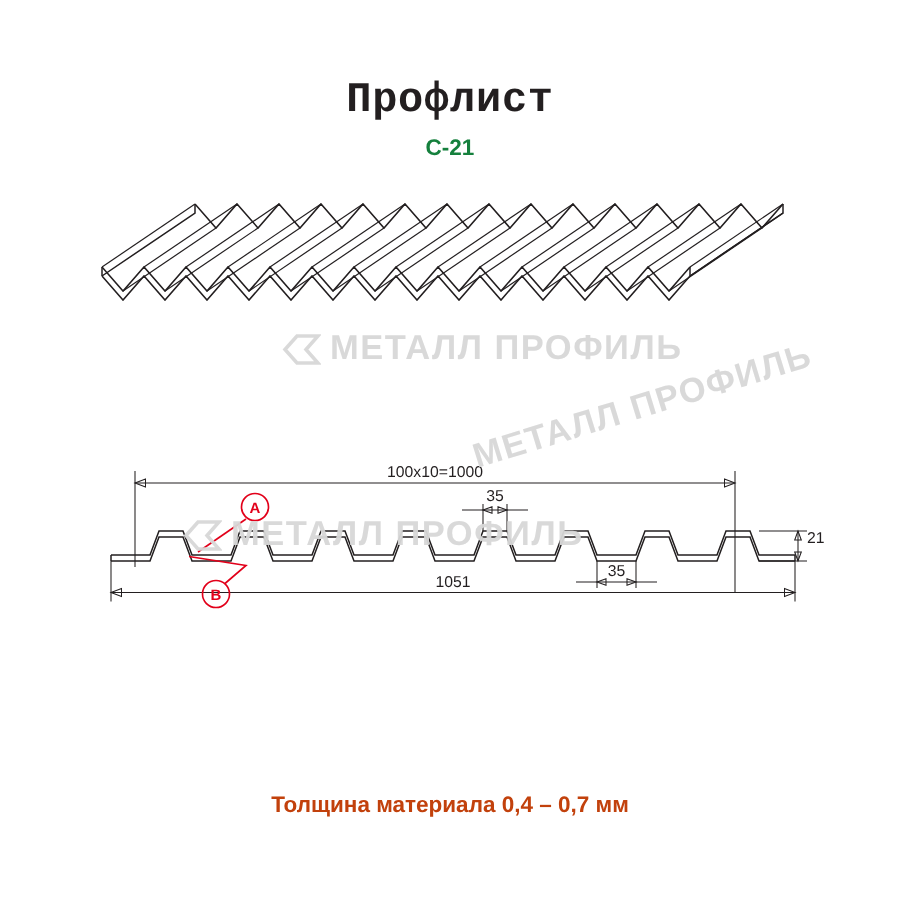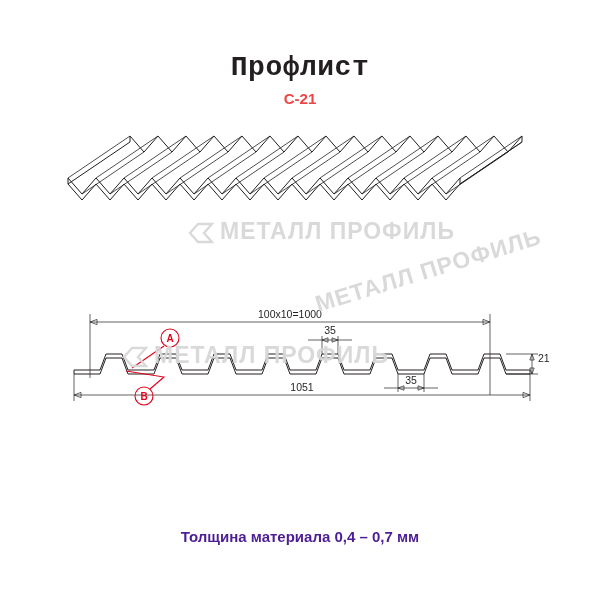--- a/index.html
+++ b/index.html
@@ -33,21 +33,21 @@
     font-family: Liberation Mono, monospace;
   }
   .subtitle {
     position: absolute;
     top: 90px;
     left: 0;
     width: 600px;
     text-align: center;
     font-size: 15px;
     font-weight: bold;
-    color: #ef4444;
+    color: #15803d;
   }
   .iso-wrap {
     position: absolute;
     top: 128px;
     left: 60px;
     width: 480px;
     height: 115px;
   }
   .tech-wrap {
     position: absolute;
@@ -86,21 +86,21 @@
     margin-right: 6px;
   }
   .footer {
     position: absolute;
     top: 528px;
     left: 0;
     width: 600px;
     text-align: center;
     font-size: 15px;
     font-weight: bold;
-    color: #4c1d95;
+    color: #c2410c;
   }
   svg { display: block; }
   .ln { fill: none; stroke: #231f20; stroke-width: 1; }
   .ln-thin { fill: none; stroke: #231f20; stroke-width: 0.8; }
   .dim { fill: none; stroke: #231f20; stroke-width: 0.7; }
   .callout { fill: none; stroke: #e2001a; stroke-width: 1.1; }
   .callout-text { fill: #e2001a; font-size: 10px; font-family: "Liberation Sans", sans-serif; font-weight: bold; }
   .dim-text { fill: #231f20; font-size: 10.5px; font-family: "Liberation Sans", sans-serif; }
 </style>
 </head>

